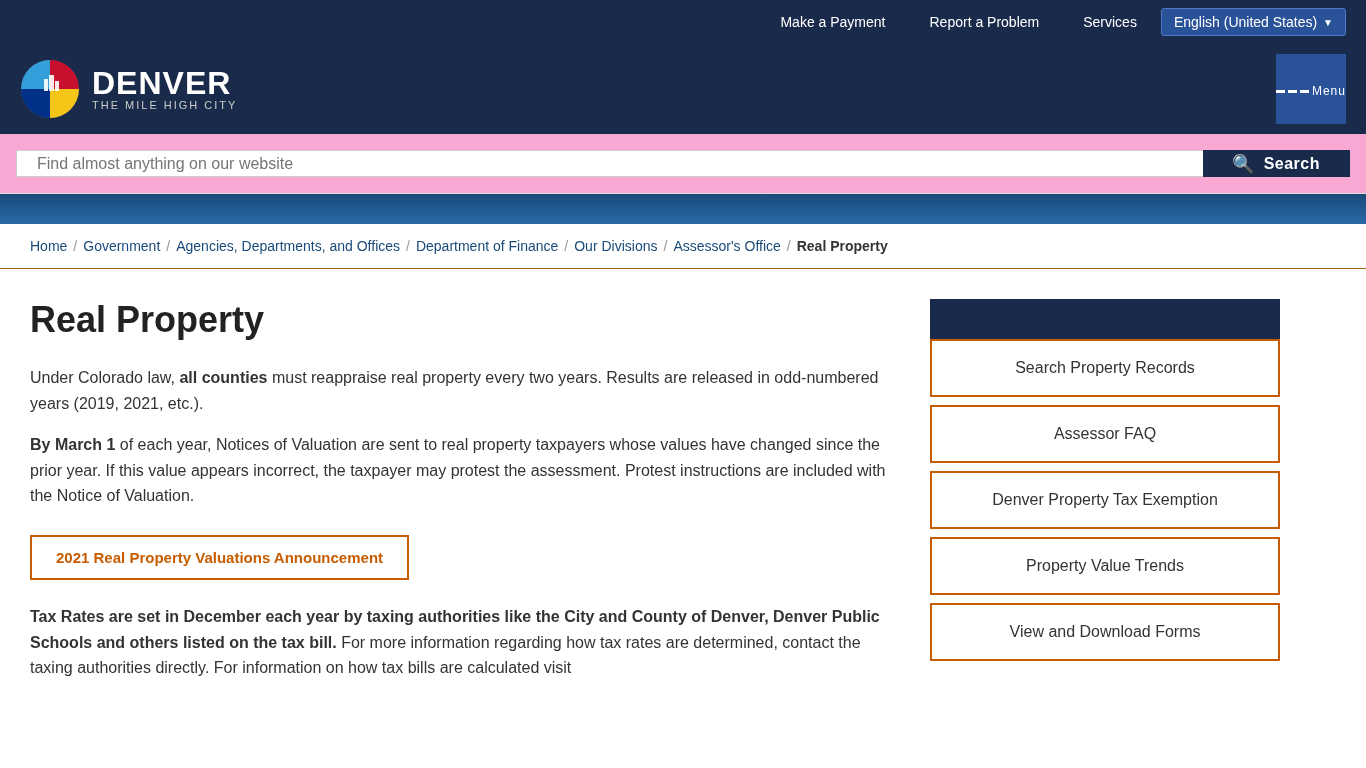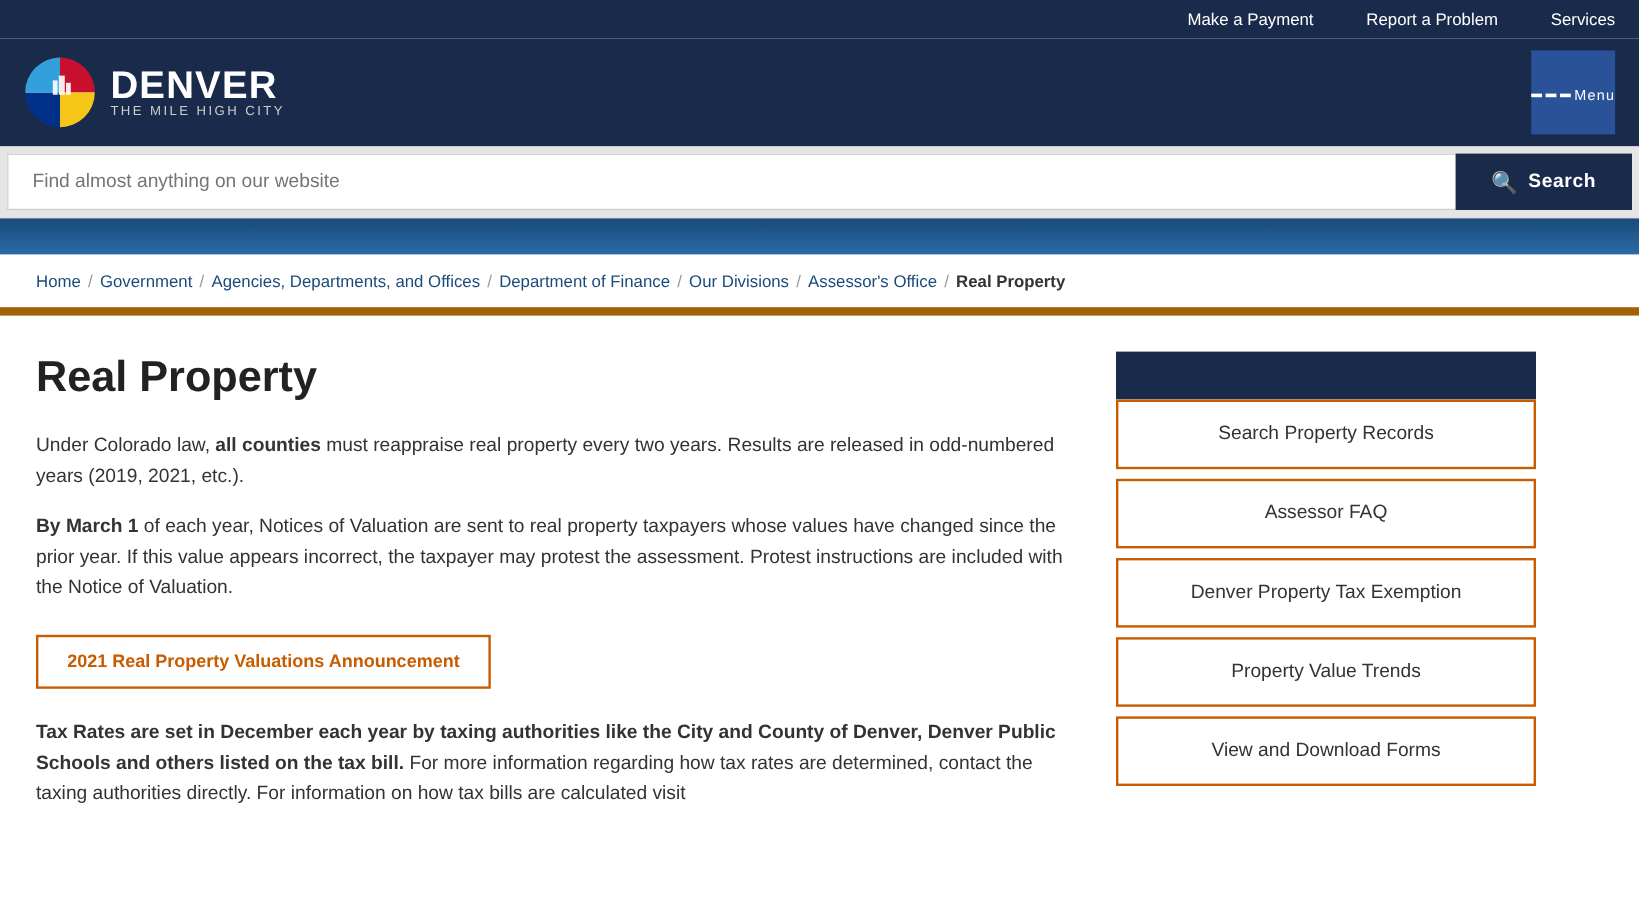--- a/index.html
+++ b/index.html
@@ -89,23 +89,23 @@
     .menu-button .bar {
       width: 26px;
       height: 3px;
       background: #fff;
       display: block;
     }
     .menu-button span { margin-top: 4px; color: #fff; font-size: 12px; }
 
     
     .search-bar {
-      background: #e5e5e5;
+      background: #f9a8d4;
       border-bottom: 1px solid #ddd;
-      padding: 6px;
+      padding: 16px;
       display: flex;
       align-items: stretch;
       height: 60px;
     }
     .search-input {
       flex: 1;
       border: 1px solid #ccc;
       border-right: none;
       padding: 0 20px;
       font-size: 16px;
@@ -131,21 +131,21 @@
     .hero-banner {
       background: linear-gradient(to bottom, #1a4a7a, #2a6aa8);
       height: 30px;
       position: relative;
     }
 
     
     .breadcrumb {
       background: #fff;
       padding: 14px 30px;
-      border-bottom: 7px solid #a16207;
+      border-bottom: 1px solid #a16207;
       font-size: 14px;
       color: #555;
       display: flex;
       flex-wrap: wrap;
       align-items: flex-start;
       gap: 4px;
     }
     .breadcrumb a, .breadcrumb span.link {
       color: #1a4a7a;
       text-decoration: none;
@@ -216,20 +216,24 @@
       text-decoration: none;
     }
   </style>
 </head>
 <body>
 
 <div class="utility-bar">
   <a>Make a Payment</a>
   <a>Report a Problem</a>
   <a>Services</a>
+  <button class="lang-button">
+    <span>English (United States)</span>
+    <span class="caret">▼</span>
+  </button>
 </div>
 
 <header class="header">
   <div class="logo-area">
     <div class="logo-icon">
       <svg width="60" height="60" viewBox="0 0 60 60">
 
         <circle cx="30" cy="30" r="29" fill="#fff" stroke="#1a2a4a" stroke-width="1"></circle>
 
         <path d="M30 30 L30 1 A29 29 0 0 1 59 30 Z" fill="#c8102e"></path>

